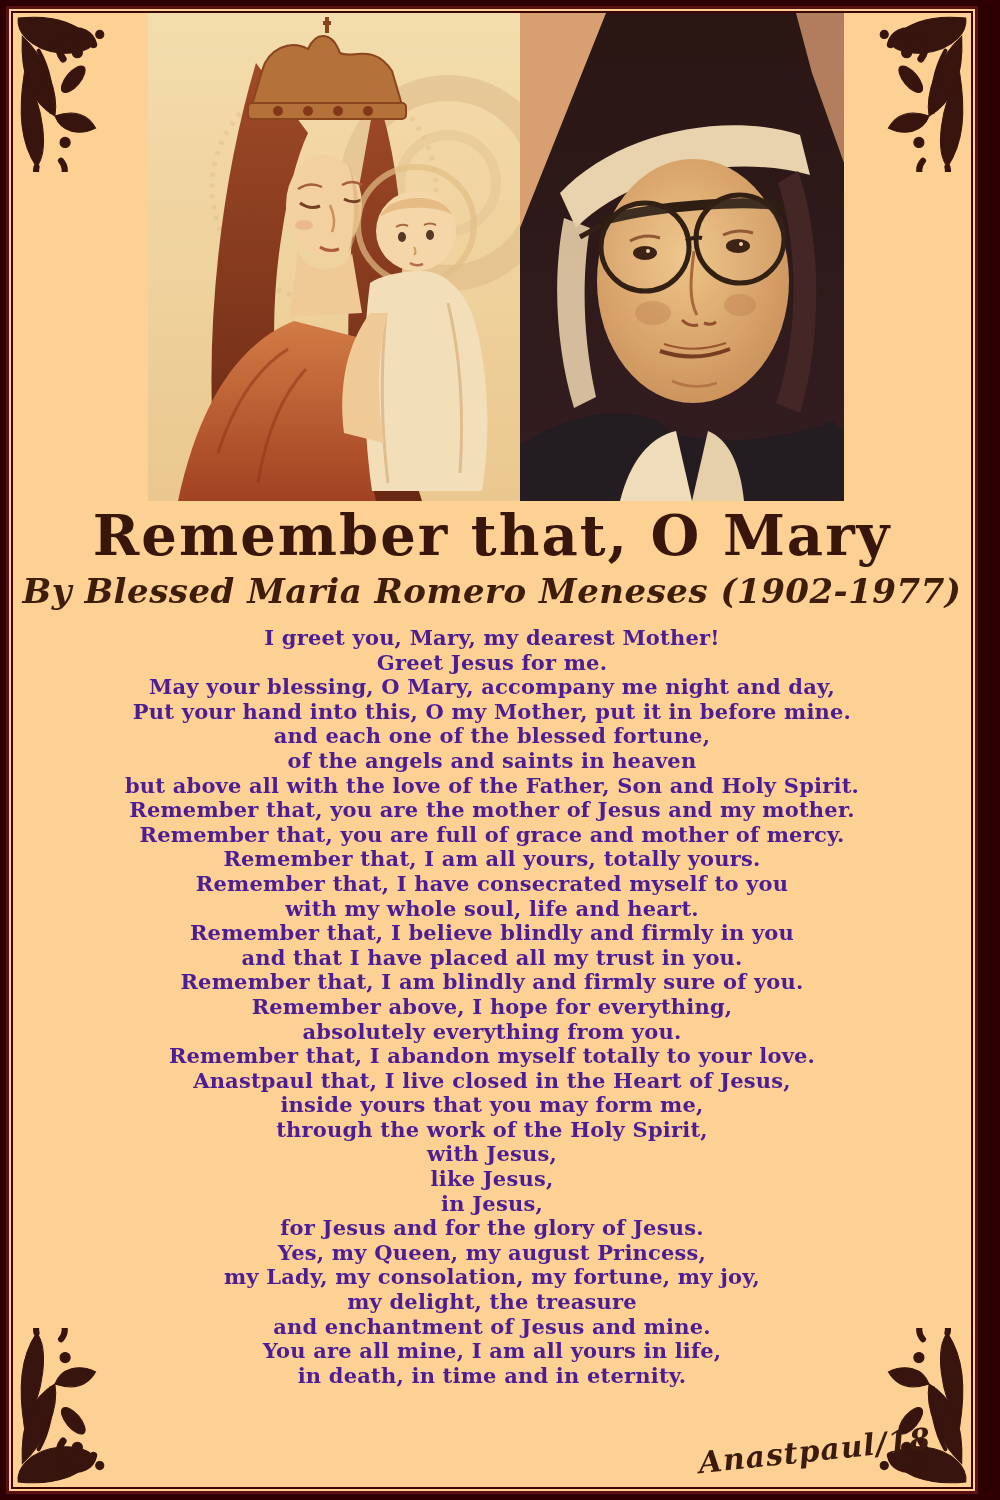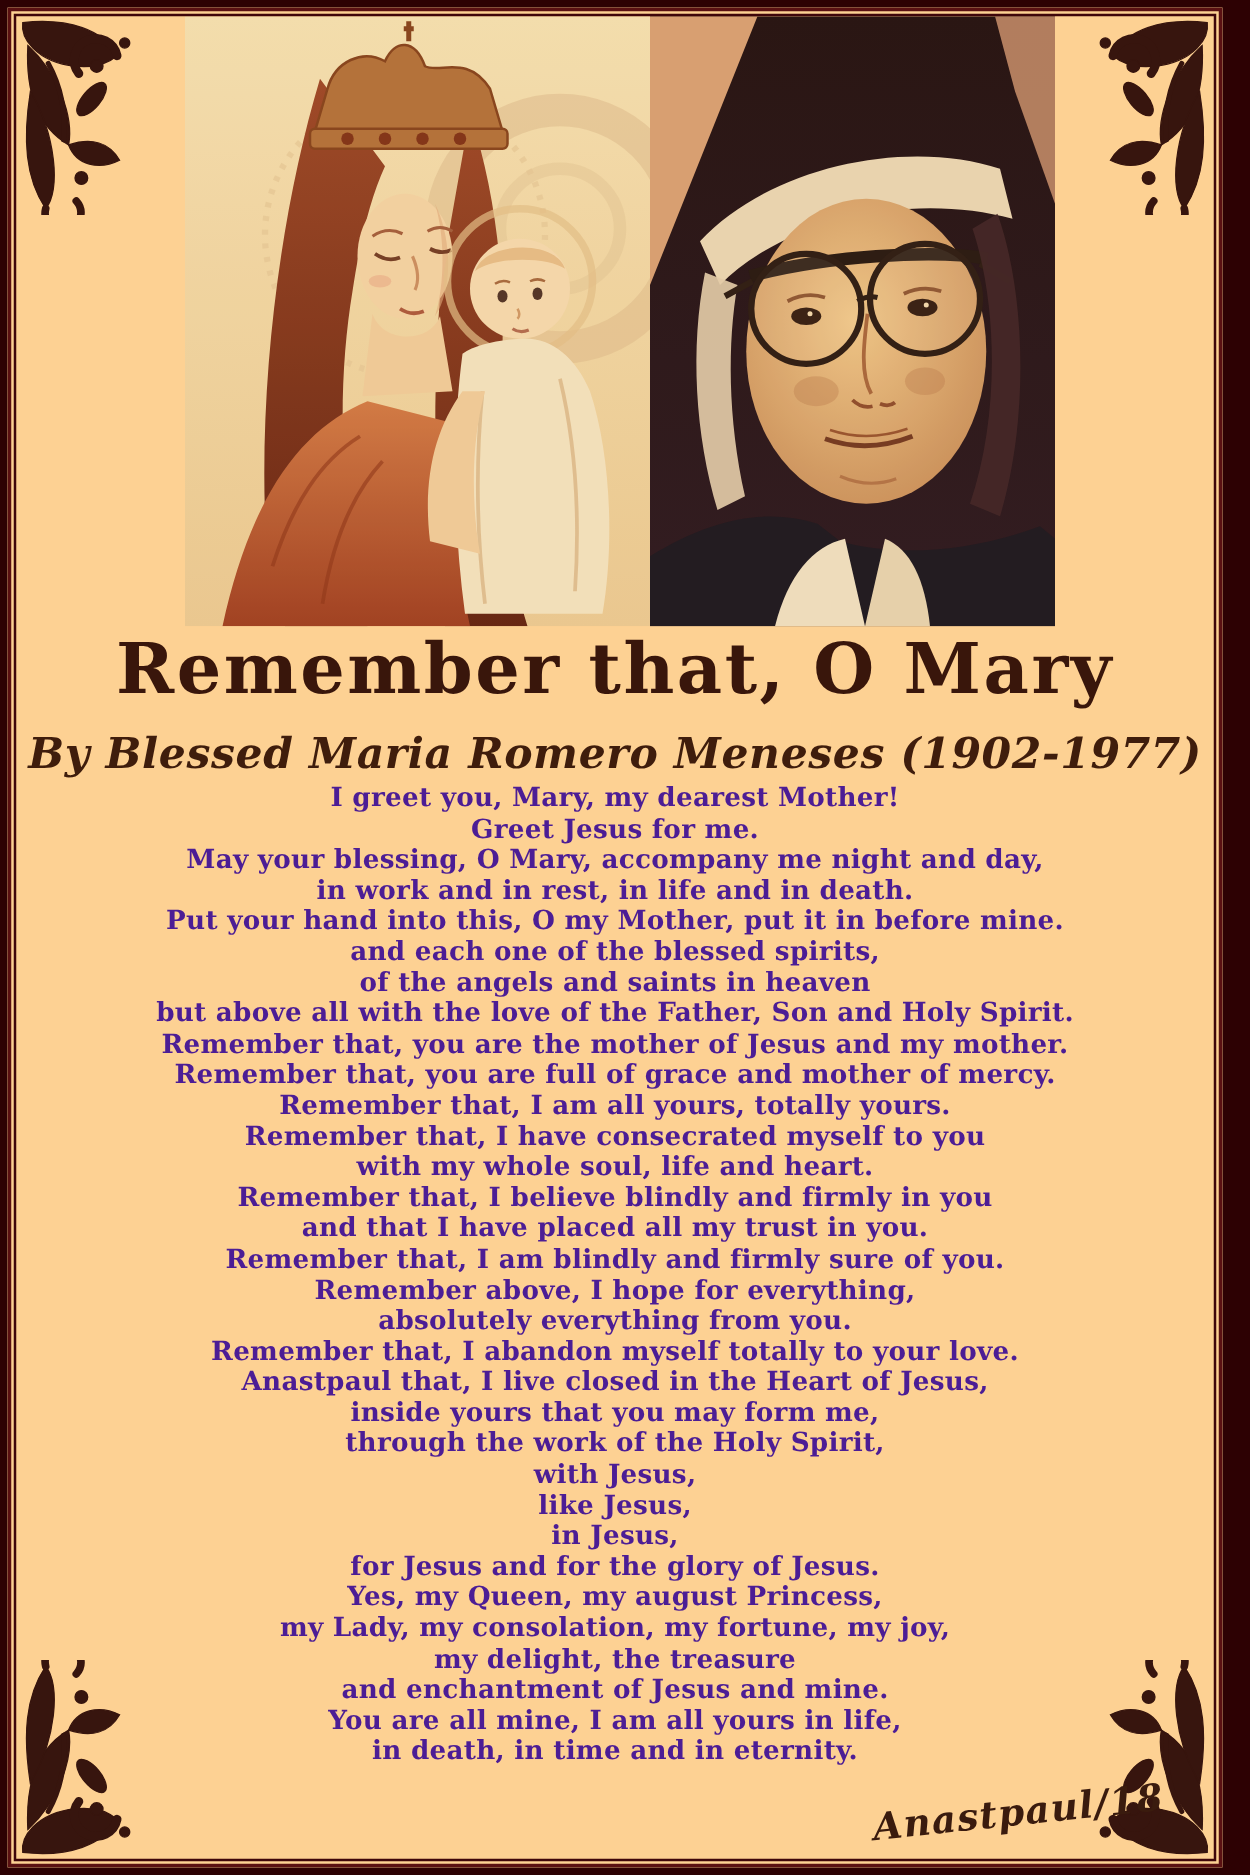--- a/index.html
+++ b/index.html
@@ -19,21 +19,21 @@
   .corner.tr{right:8px;top:8px;transform:scaleX(-1);}
   .corner.bl{left:8px;bottom:8px;transform:scaleY(-1);}
   .corner.br{right:8px;bottom:8px;transform:scale(-1,-1);}
   .artwork{position:absolute;left:142px;top:7px;width:696px;height:488px;z-index:2;}
   .title{
     position:absolute;top:496px;left:0;right:0;margin:0;
     text-align:center;font-size:56px;font-weight:bold;letter-spacing:2px;
     color:#39160b;z-index:3;
   }
   .subtitle{
-    position:absolute;top:565px;left:0;right:0;margin:12px;
+    position:absolute;top:565px;left:0;right:0;margin:0;
     text-align:center;font-size:34px;font-weight:bold;font-style:italic;
     color:#3f1d0c;z-index:3;letter-spacing:0.5px;
   }
   .prayer{
     position:absolute;top:620px;left:25px;right:25px;
     text-align:center;font-size:21px;font-weight:bold;line-height:24.6px;
     color:#4c1d95;z-index:3;letter-spacing:0.2px;
   }
   .signature{
     position:absolute;right:46px;bottom:26px;
@@ -187,23 +187,22 @@
     <rect x="0" y="0" width="696" height="488" fill="#e8903c" opacity="0.08"></rect>
   </svg>
 
   <h1 class="title">Remember that, O Mary</h1>
   <h2 class="subtitle">By Blessed Maria Romero Meneses (1902-1977)</h2>
 
   <div class="prayer">
       <div>I greet you, Mary, my dearest Mother!</div>
       <div>Greet Jesus for me.</div>
       <div>May your blessing, O Mary, accompany me night and day,</div>
-      <div>in work and in rest, in life and in death.</div>
       <div>Put your hand into this, O my Mother, put it in before mine.</div>
-      <div>and each one of the blessed spirits,</div>
+      <div>and each one of the blessed fortune,</div>
       <div>of the angels and saints in heaven</div>
       <div>but above all with the love of the Father, Son and Holy Spirit.</div>
       <div>Remember that, you are the mother of Jesus and my mother.</div>
       <div>Remember that, you are full of grace and mother of mercy.</div>
       <div>Remember that, I am all yours, totally yours.</div>
       <div>Remember that, I have consecrated myself to you</div>
       <div>with my whole soul, life and heart.</div>
       <div>Remember that, I believe blindly and firmly in you</div>
       <div>and that I have placed all my trust in you.</div>
       <div>Remember that, I am blindly and firmly sure of you.</div>

